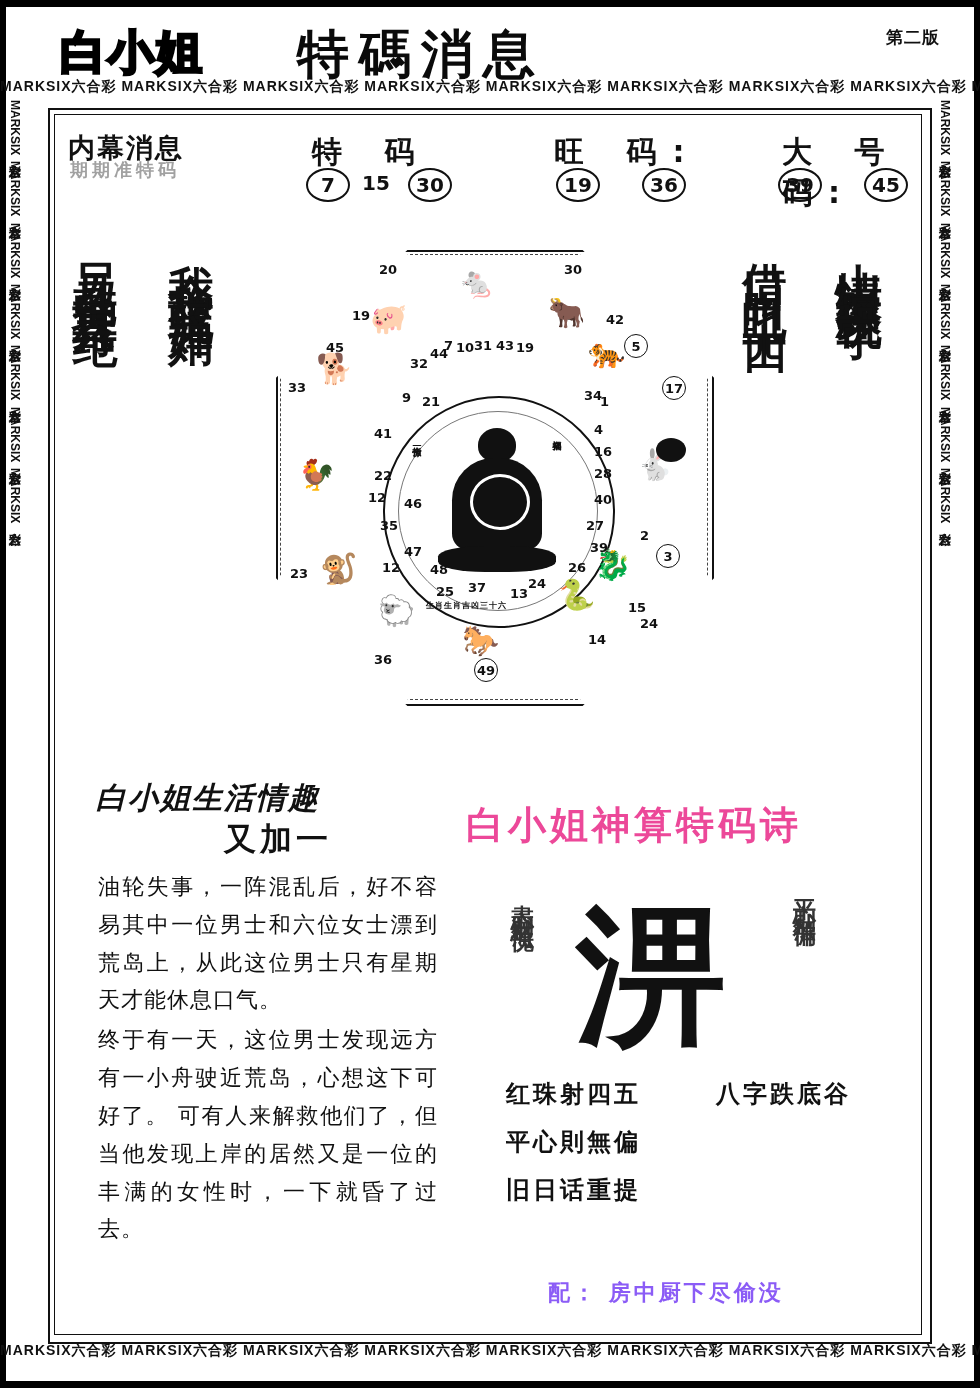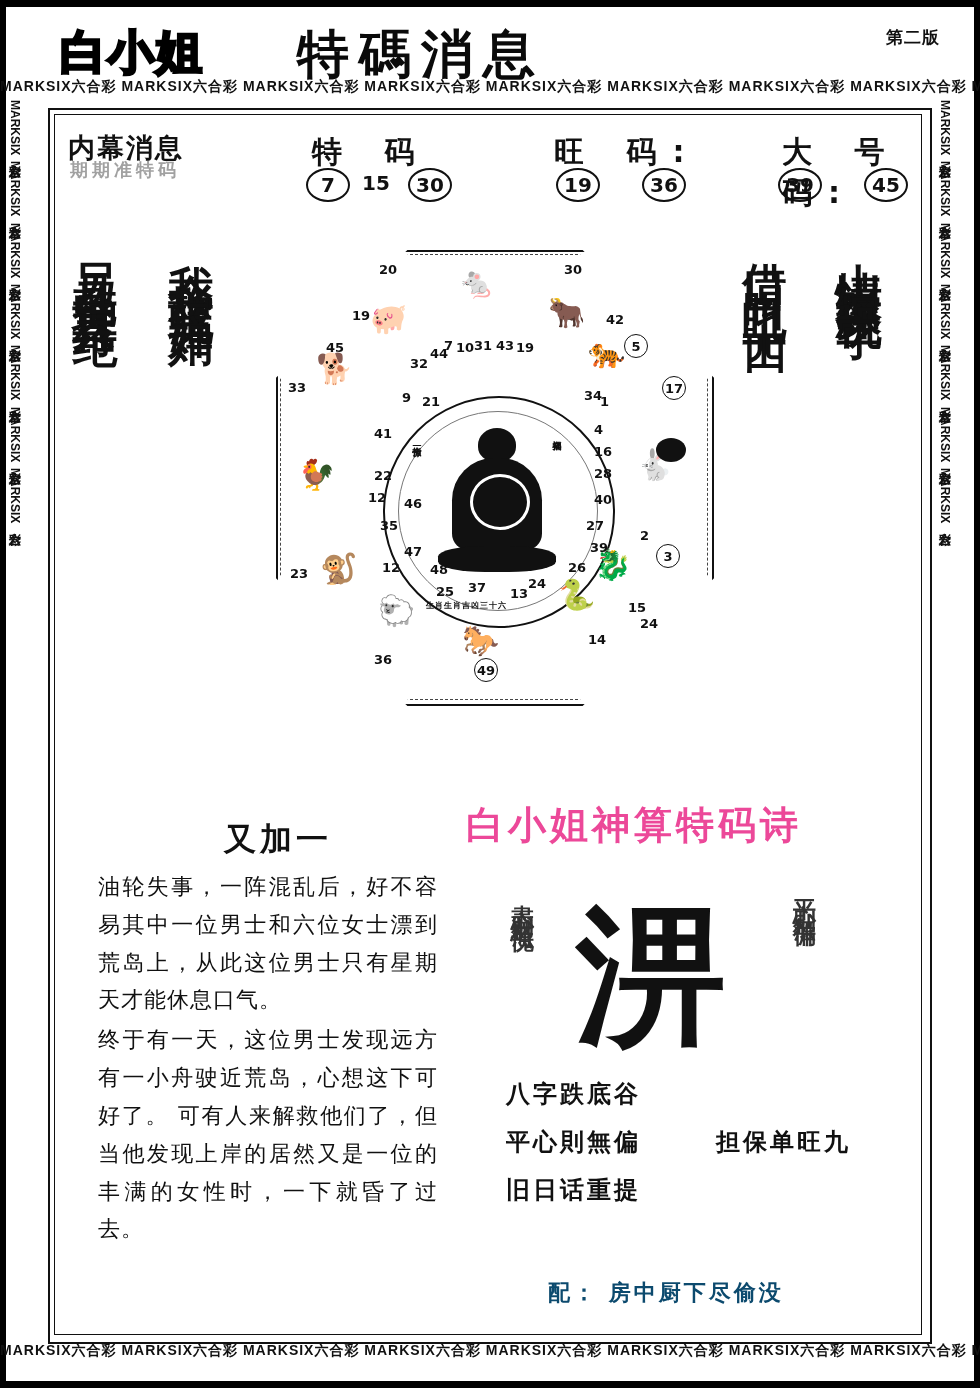--- a/index.html
+++ b/index.html
@@ -88,21 +88,21 @@
   .story p{margin:0 0 2px 0;text-indent:0;}
 
   
   .bigchar{position:absolute;left:576px;top:900px;font-size:150px;font-weight:bold;color:#111;line-height:1;font-family:"DejaVu Sans",sans-serif;}
   .side-v{position:absolute;writing-mode:vertical-rl;text-orientation:upright;font-size:23px;font-weight:bold;color:#333;letter-spacing:6px;}
   .side-v.a{left:508px;top:886px;}
   .side-v.b{left:790px;top:880px;}
   .poem{position:absolute;left:506px;top:1078px;width:400px;}
   .poem .row{display:flex;justify-content:space-between;margin-bottom:16px;}
   .poem .cell{font-size:24px;font-weight:bold;color:#111;letter-spacing:3px;width:190px;}
-  .footer-line{position:absolute;left:548px;top:1278px;font-size:22px;font-weight:bold;color:#0c4a6e;letter-spacing:3px;}
+  .footer-line{position:absolute;left:548px;top:1278px;font-size:22px;font-weight:bold;color:#8b5cf6;letter-spacing:3px;}
 </style>
 </head>
 <body>
 
 <div class="page">
 
   <div class="edge t"></div>
   <div class="edge b"></div>
   <div class="edge l"></div>
   <div class="edge r"></div>
@@ -233,39 +233,40 @@
     <span class="numc" style="left:216px;top:430px">49</span>
     <span class="num" style="left:198px;top:112px">10</span>
     <span class="num" style="left:216px;top:110px">31</span>
     <span class="num" style="left:238px;top:110px">43</span>
     <span class="num" style="left:258px;top:112px">19</span>
     <span class="num" style="left:186px;top:110px">7</span>
 
     <div class="blot" style="left:398px;top:210px;width:30px;height:24px;"></div>
   </div>
 
+  <div class="h-left">白小姐生活情趣</div>
   <div class="h-left2">又加一</div>
   <div class="h-right">白小姐神算特码诗</div>
 
   <div class="story">
     <p>油轮失事，一阵混乱后，好不容易其中一位男士和六位女士漂到荒岛上，从此这位男士只有星期天才能休息口气。</p>
     <p>终于有一天，这位男士发现远方有一小舟驶近荒岛，心想这下可好了。 可有人来解救他们了，但当他发现上岸的居然又是一位的丰满的女性时，一下就昏了过去。</p>
   </div>
 
   <div class="side-v a">盡心則無愧</div>
   <div class="bigchar">淠</div>
   <div class="side-v b">平心則無偏</div>
 
   <div class="poem">
     <div class="row">
+      <div class="cell">红珠射四五</div>
       <div class="cell">八字跌底谷</div>
     </div>
     <div class="row">
       <div class="cell">平心則無偏</div>
-      <div class="cell">担保单旺九</div>
     </div>
     <div class="row">
       <div class="cell">旧日话重提</div>
     </div>
   </div>
 
   <div class="footer-line">配： 房中厨下尽偷没</div>
 
 </div>
 

